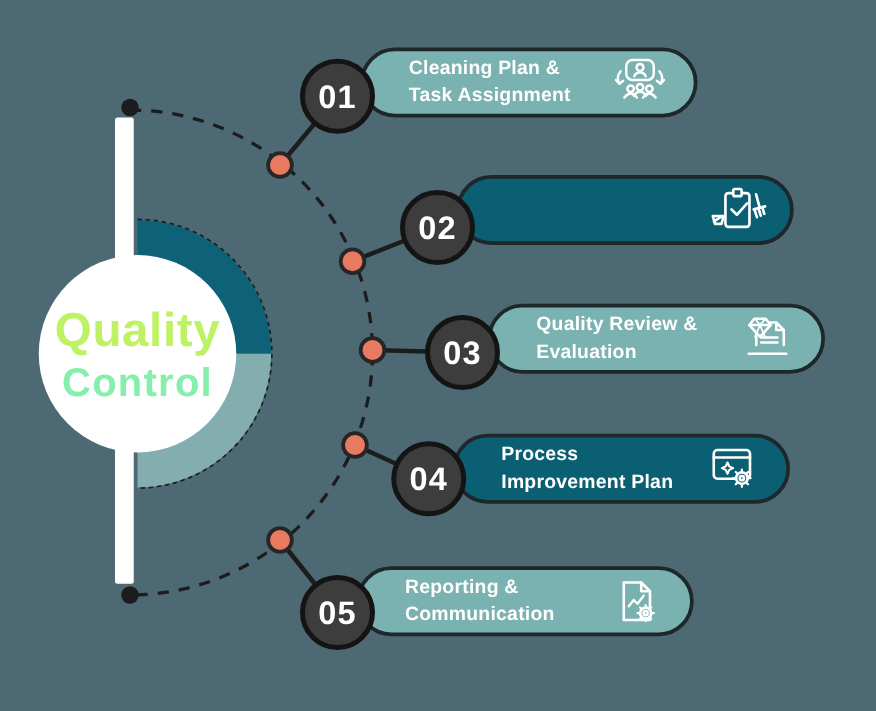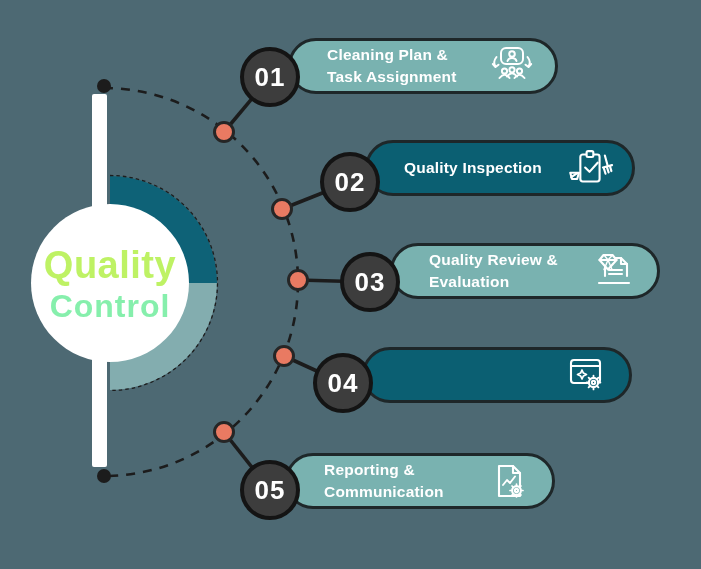--- a/index.html
+++ b/index.html
@@ -123,21 +123,20 @@
         <path d="M40.5 13 q4 5 1 9.5"></path>
         <path d="M44.2 20 l-2.7 3 l-3 -2.3"></path>
       </svg>
     </span>
   </div>
   <div class="num-circle" style="left:240px;top:47px;">
     <span>01</span>
   </div>
 
   <div class="pill dark" style="left:365px;top:140px;">
-    <span class="pill-label">Quality Inspection</span>
     <span class="pill-icon">
       <svg width="52" height="44" viewBox="0 0 52 44" fill="none" stroke="#ffffff" stroke-width="2.2" stroke-linecap="round" stroke-linejoin="round">
         <rect x="17" y="8" width="20" height="28" rx="2.5"></rect>
         <rect x="23.5" y="4.5" width="7" height="6" rx="1.5" fill="#0b5f72"></rect>
         <path d="M22 21.5 l4.5 4.5 l8.5 -9.5"></path>
         <path d="M6.5 27 l1.8 6.5 h5.4 l1.8 -6.5 z"></path>
         <path d="M7.5 31.5 l6 -4"></path>
         <path d="M42.5 9 l3 11"></path>
         <path d="M40.5 21.5 l9.5 -2.5"></path>
         <path d="M41.5 22.5 l1.7 5.5 M44.8 21.6 l1.6 5 M48 20.8 l1.3 4.4"></path>
@@ -160,20 +159,21 @@
         <path d="M9.5 11 h17"></path>
         <path d="M14 6 l4 5 l4.5 -5 M18 11 l0 0 M18 11 l-0.2 0 M18 11 l0 0 M18 11 l0 0 M18 11 l0 0 M18 11 l0 0 M18 11 l0 0 M18 11 l0 0 M18 11 l-4 9.5 M18 11 l4 9.5" stroke-width="1.4"></path>
       </svg>
     </span>
   </div>
   <div class="num-circle" style="left:340px;top:252px;">
     <span>03</span>
   </div>
 
   <div class="pill dark" style="left:362px;top:347px;">
+    <span class="pill-label">Process Improvement Plan</span>
     <span class="pill-icon">
       <svg width="48" height="44" viewBox="0 0 48 44" fill="none" stroke="#ffffff" stroke-width="2.1" stroke-linecap="round" stroke-linejoin="round">
         <rect x="9" y="7" width="29" height="23" rx="3"></rect>
         <path d="M9 13 h29"></path>
         <path d="M20 17 l1.4 3.1 l3.1 1.4 l-3.1 1.4 l-1.4 3.1 l-1.4 -3.1 l-3.1 -1.4 l3.1 -1.4 z" fill="#0b5f72" stroke-width="1.7"></path>
         <g>
           <circle cx="31.5" cy="29.5" r="4.6" fill="#0b5f72"></circle>
           <circle cx="31.5" cy="29.5" r="1.7"></circle>
           <path d="M31.5 22.6 v2 M31.5 34.4 v2 M24.6 29.5 h2 M36.4 29.5 h2
                    M26.6 24.6 l1.4 1.4 M35 33 l1.4 1.4 M26.6 34.4 l1.4 -1.4 M35 26 l1.4 -1.4" stroke-width="1.8"></path>

